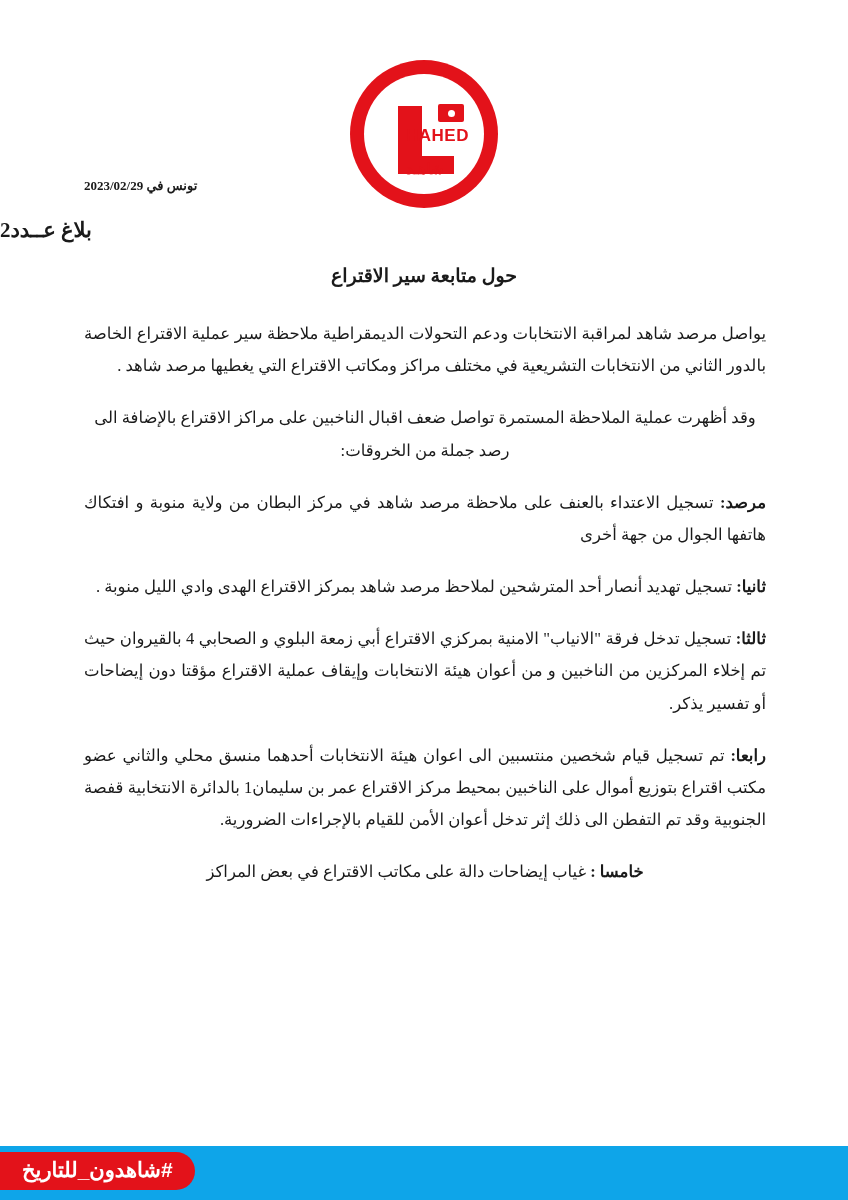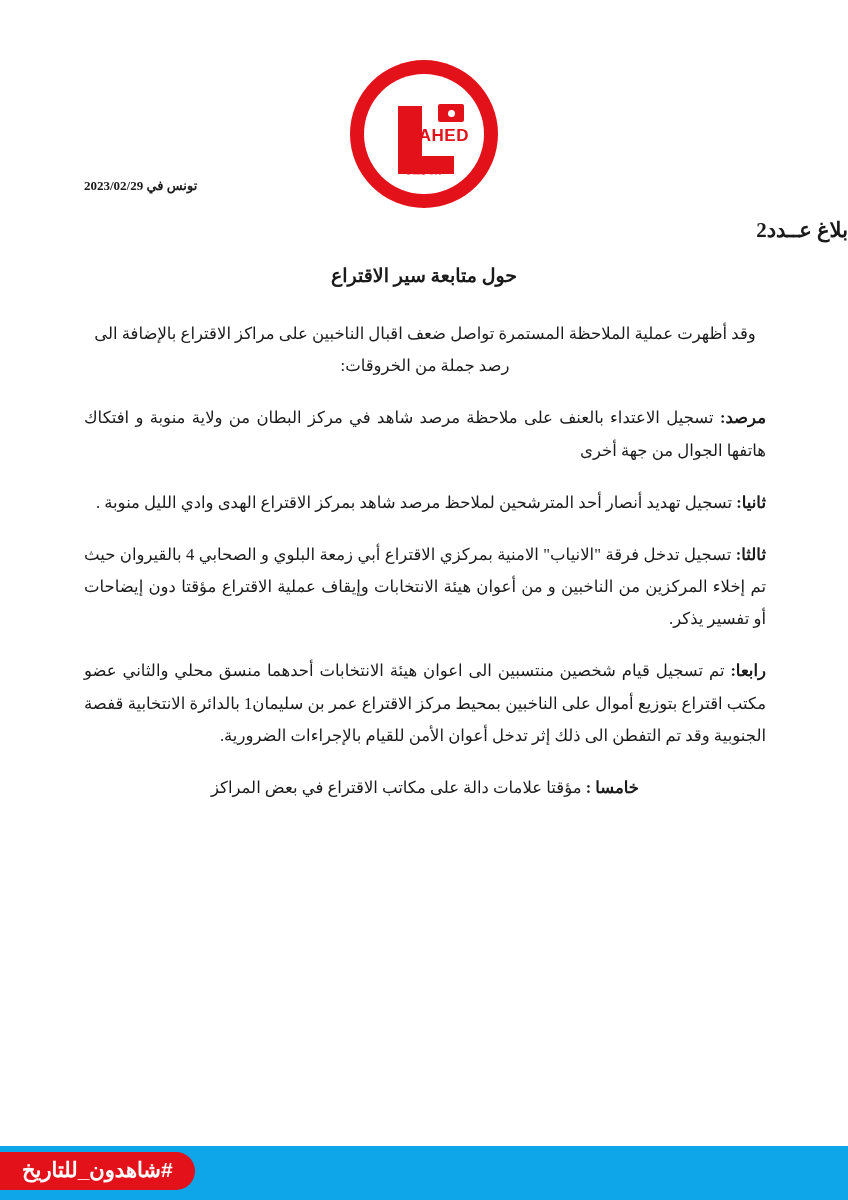--- a/index.html
+++ b/index.html
@@ -117,21 +117,21 @@
     font-weight: 600;
     color: #1a1a1a;
     direction: rtl;
   }
 
   
   .doc-title {
     position: absolute;
     top: 218px;
     width: 848px;
-    text-align: right;
+    text-align: left;
     font-size: 21px;
     font-weight: 700;
   }
   .doc-subtitle {
     position: absolute;
     top: 264px;
     width: 848px;
     text-align: center;
     font-size: 19px;
     font-weight: 700;
@@ -197,20 +197,23 @@
     </div>
   </div>
 </div>
 
 <div class="date-line">تونس في 2023/02/29</div>
 
 <div class="doc-title">بلاغ عــدد2</div>
 <div class="doc-subtitle">حول متابعة سير الاقتراع</div>
 
 <div class="body-wrap">
+  <p>
+    <span>يواصل مرصد شاهد لمراقبة الانتخابات ودعم التحولات الديمقراطية ملاحظة سير عملية الاقتراع الخاصة بالدور الثاني من الانتخابات التشريعية في مختلف مراكز ومكاتب الاقتراع التي يغطيها مرصد شاهد .</span>
+  </p>
 
   <p class="center">
     <span>وقد أظهرت عملية الملاحظة المستمرة تواصل ضعف اقبال الناخبين على مراكز الاقتراع بالإضافة الى رصد جملة من الخروقات:</span>
   </p>
 
   <p>
     <span class="lead">مرصد:</span>
     <span>تسجيل الاعتداء بالعنف على ملاحظة مرصد شاهد في مركز البطان من ولاية منوبة و افتكاك هاتفها الجوال من جهة أخرى</span>
   </p>
 
@@ -224,19 +227,19 @@
     <span>تسجيل تدخل فرقة "الانياب" الامنية بمركزي الاقتراع أبي زمعة البلوي و الصحابي 4 بالقيروان حيث تم إخلاء المركزين من الناخبين و من أعوان هيئة الانتخابات وإيقاف عملية الاقتراع مؤقتا دون إيضاحات أو تفسير يذكر.</span>
   </p>
 
   <p>
     <span class="lead">رابعا:</span>
     <span>تم تسجيل قيام شخصين منتسبين الى اعوان هيئة الانتخابات أحدهما منسق محلي والثاني عضو مكتب اقتراع بتوزيع أموال على الناخبين بمحيط مركز الاقتراع عمر بن سليمان1 بالدائرة الانتخابية قفصة الجنوبية وقد تم التفطن الى ذلك إثر تدخل أعوان الأمن للقيام بالإجراءات الضرورية.</span>
   </p>
 
   <p class="center">
     <span class="lead">خامسا :</span>
-    <span>مؤقتا علامات دالة على مكاتب الاقتراع في بعض المراكز</span>
+    <span>غياب إيضاحات دالة على مكاتب الاقتراع في بعض المراكز</span>
   </p>
 </div>
 
 <div class="footer-band">
   <div class="footer-tag">#شاهدون_للتاريخ</div>
 </div>
 
 </body></html>

